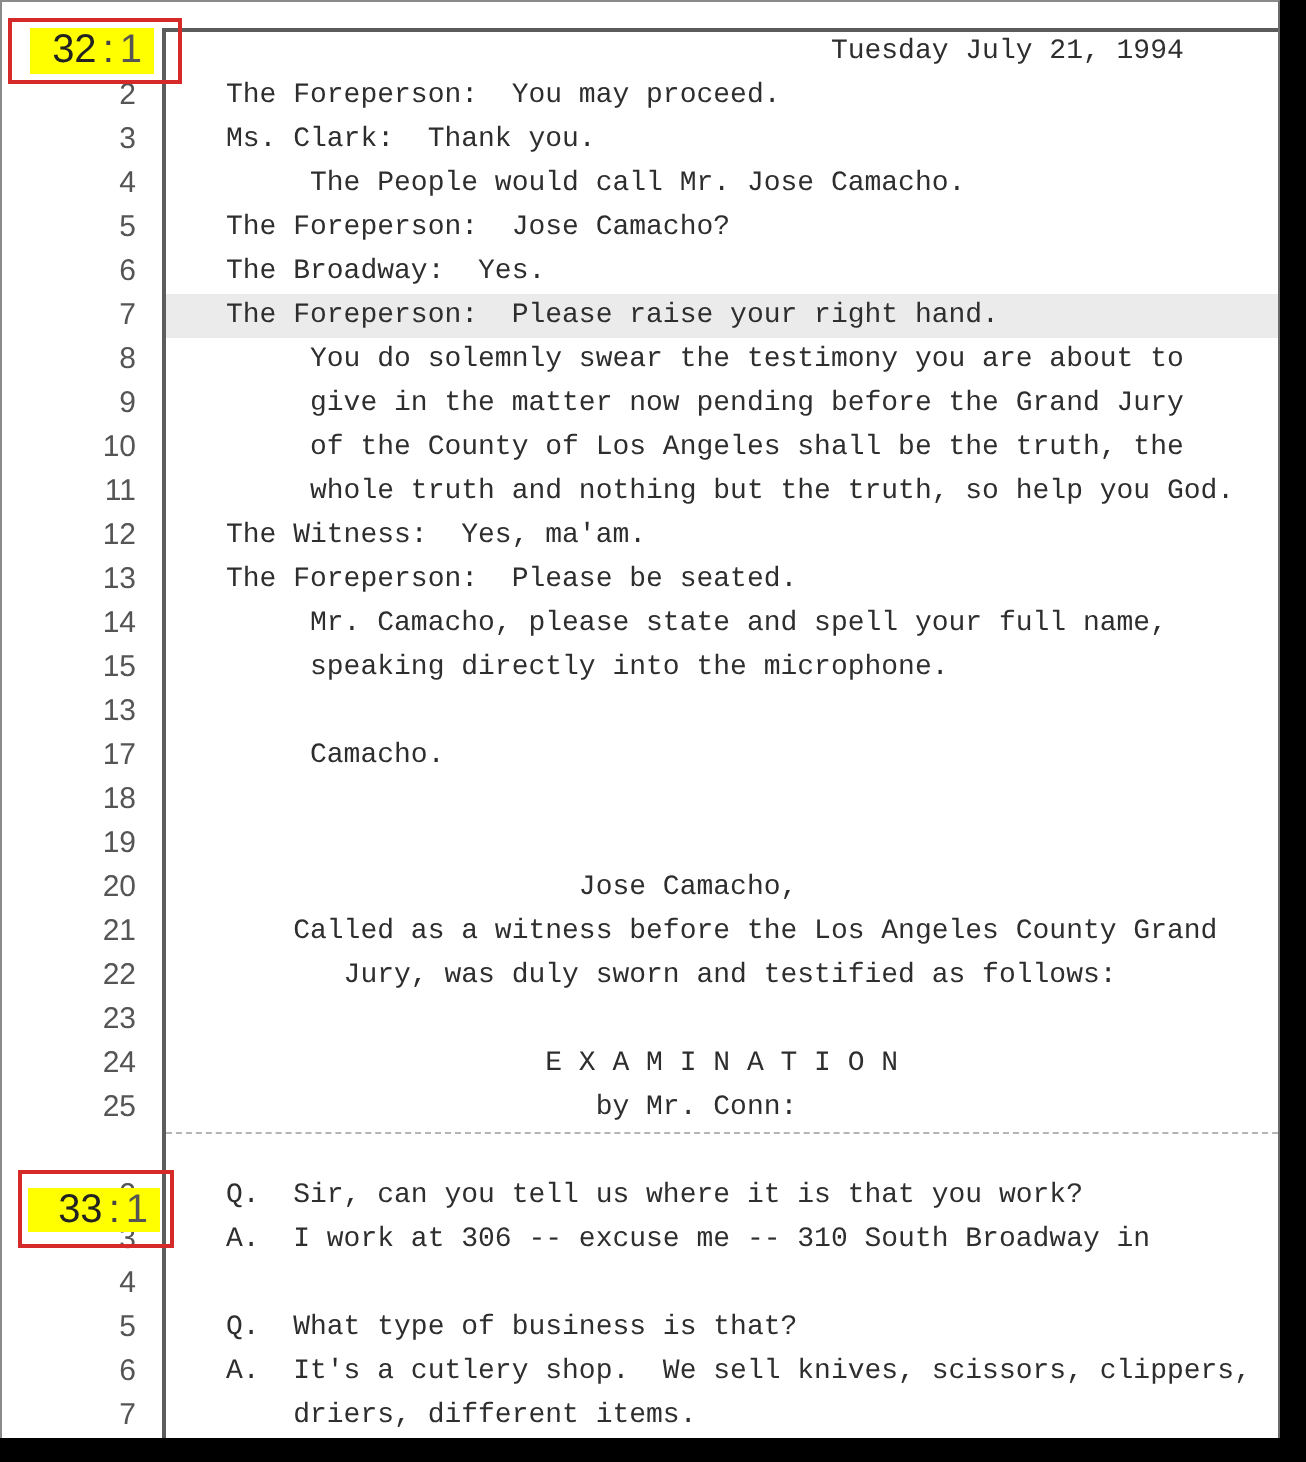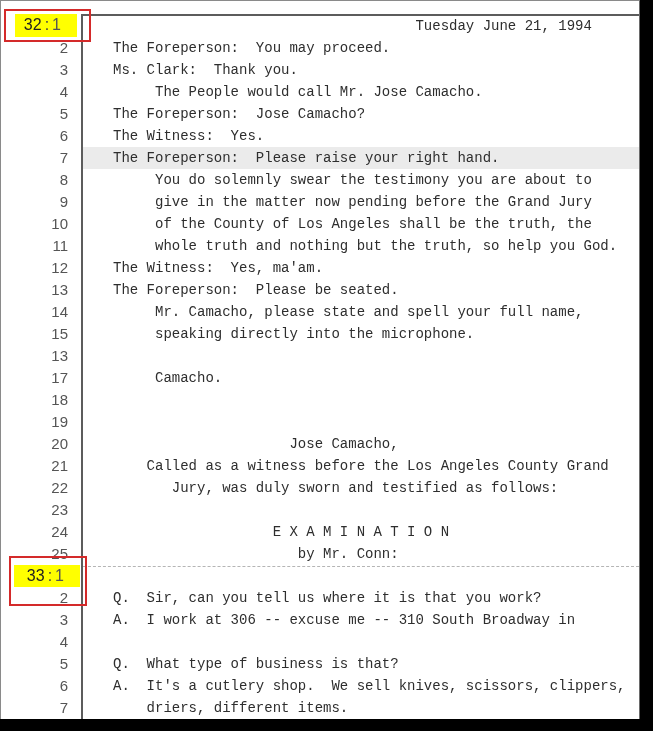--- a/index.html
+++ b/index.html
@@ -42,61 +42,61 @@
     line-height: 22px; white-space: pre;
     font-size: 14px; color: #2e2e2e;
   }
   .page-marker {
     position: absolute;
     border: 2px solid #d42a2a;
     box-sizing: border-box;
   }
   .page-marker .fill {
     position: absolute; background: #ffff00;
-    font-family: "Liberation Sans", sans-serif; font-size: 16px; color: #333333;
-    line-height: 22px; text-align: right; padding-right: 16px; box-sizing: border-box;
+    font-family: "Liberation Sans", sans-serif; font-size: 20px; color: #333333;
+    line-height: 22px; text-align: right; padding-right: 6px; box-sizing: border-box;
   }
   .page-marker .fill .pg { color: #222; }
   .page-marker .fill .sep { color: #444; padding: 0 3px; }
   .page-marker .fill .lnum { color: #555; }
   .page-break {
     position: absolute; left: 82px; right: 0; top: 565px;
     border-top: 1px dashed #b5b5b5;
   }
 </style>
 </head>
 <body>
 
 <div class="page">
   <div class="top-rule"></div>
   <div class="gutter-rule"></div>
 
   <div class="line" style="top:14px">
     <span class="ln">1</span>
-    <span class="txt">                                    Tuesday June 21, 1994</span>
+    <span class="txt">                                    Tuesday July 21, 1994</span>
   </div>
   <div class="line" style="top:36px">
     <span class="ln">2</span>
     <span class="txt">The Foreperson:  You may proceed.</span>
   </div>
   <div class="line" style="top:58px">
     <span class="ln">3</span>
     <span class="txt">Ms. Clark:  Thank you.</span>
   </div>
   <div class="line" style="top:80px">
     <span class="ln">4</span>
     <span class="txt">     The People would call Mr. Jose Camacho.</span>
   </div>
   <div class="line" style="top:102px">
     <span class="ln">5</span>
     <span class="txt">The Foreperson:  Jose Camacho?</span>
   </div>
   <div class="line" style="top:124px">
     <span class="ln">6</span>
-    <span class="txt">The Witness:  Yes.</span>
+    <span class="txt">The Broadway:  Yes.</span>
   </div>
   <div class="line highlight" style="top:146px">
     <span class="ln">7</span>
     <span class="txt">The Foreperson:  Please raise your right hand.</span>
   </div>
   <div class="line" style="top:168px">
     <span class="ln">8</span>
     <span class="txt">     You do solemnly swear the testimony you are about to</span>
   </div>
   <div class="line" style="top:190px">
@@ -191,18 +191,18 @@
     <span class="ln">7</span>
     <span class="txt">    driers, different items.</span>
   </div>
 
   <div class="page-marker" style="left:3px; top:8px; width:87px; height:33px;">
     <div class="fill" style="left:9px; top:3px; width:62px; height:23px;">
       <span class="pg">32</span><span class="sep">:</span><span class="lnum">1</span>
     </div>
   </div>
 
-  <div class="page-marker" style="left:8px; top:555px; width:78px; height:50px;">
+  <div class="page-marker" style="left:8px; top:584px; width:78px; height:39px;">
     <div class="fill" style="left:3px; top:7px; width:66px; height:22px;">
       <span class="pg">33</span><span class="sep">:</span><span class="lnum">1</span>
     </div>
   </div>
 </div>
 
 </body></html>

